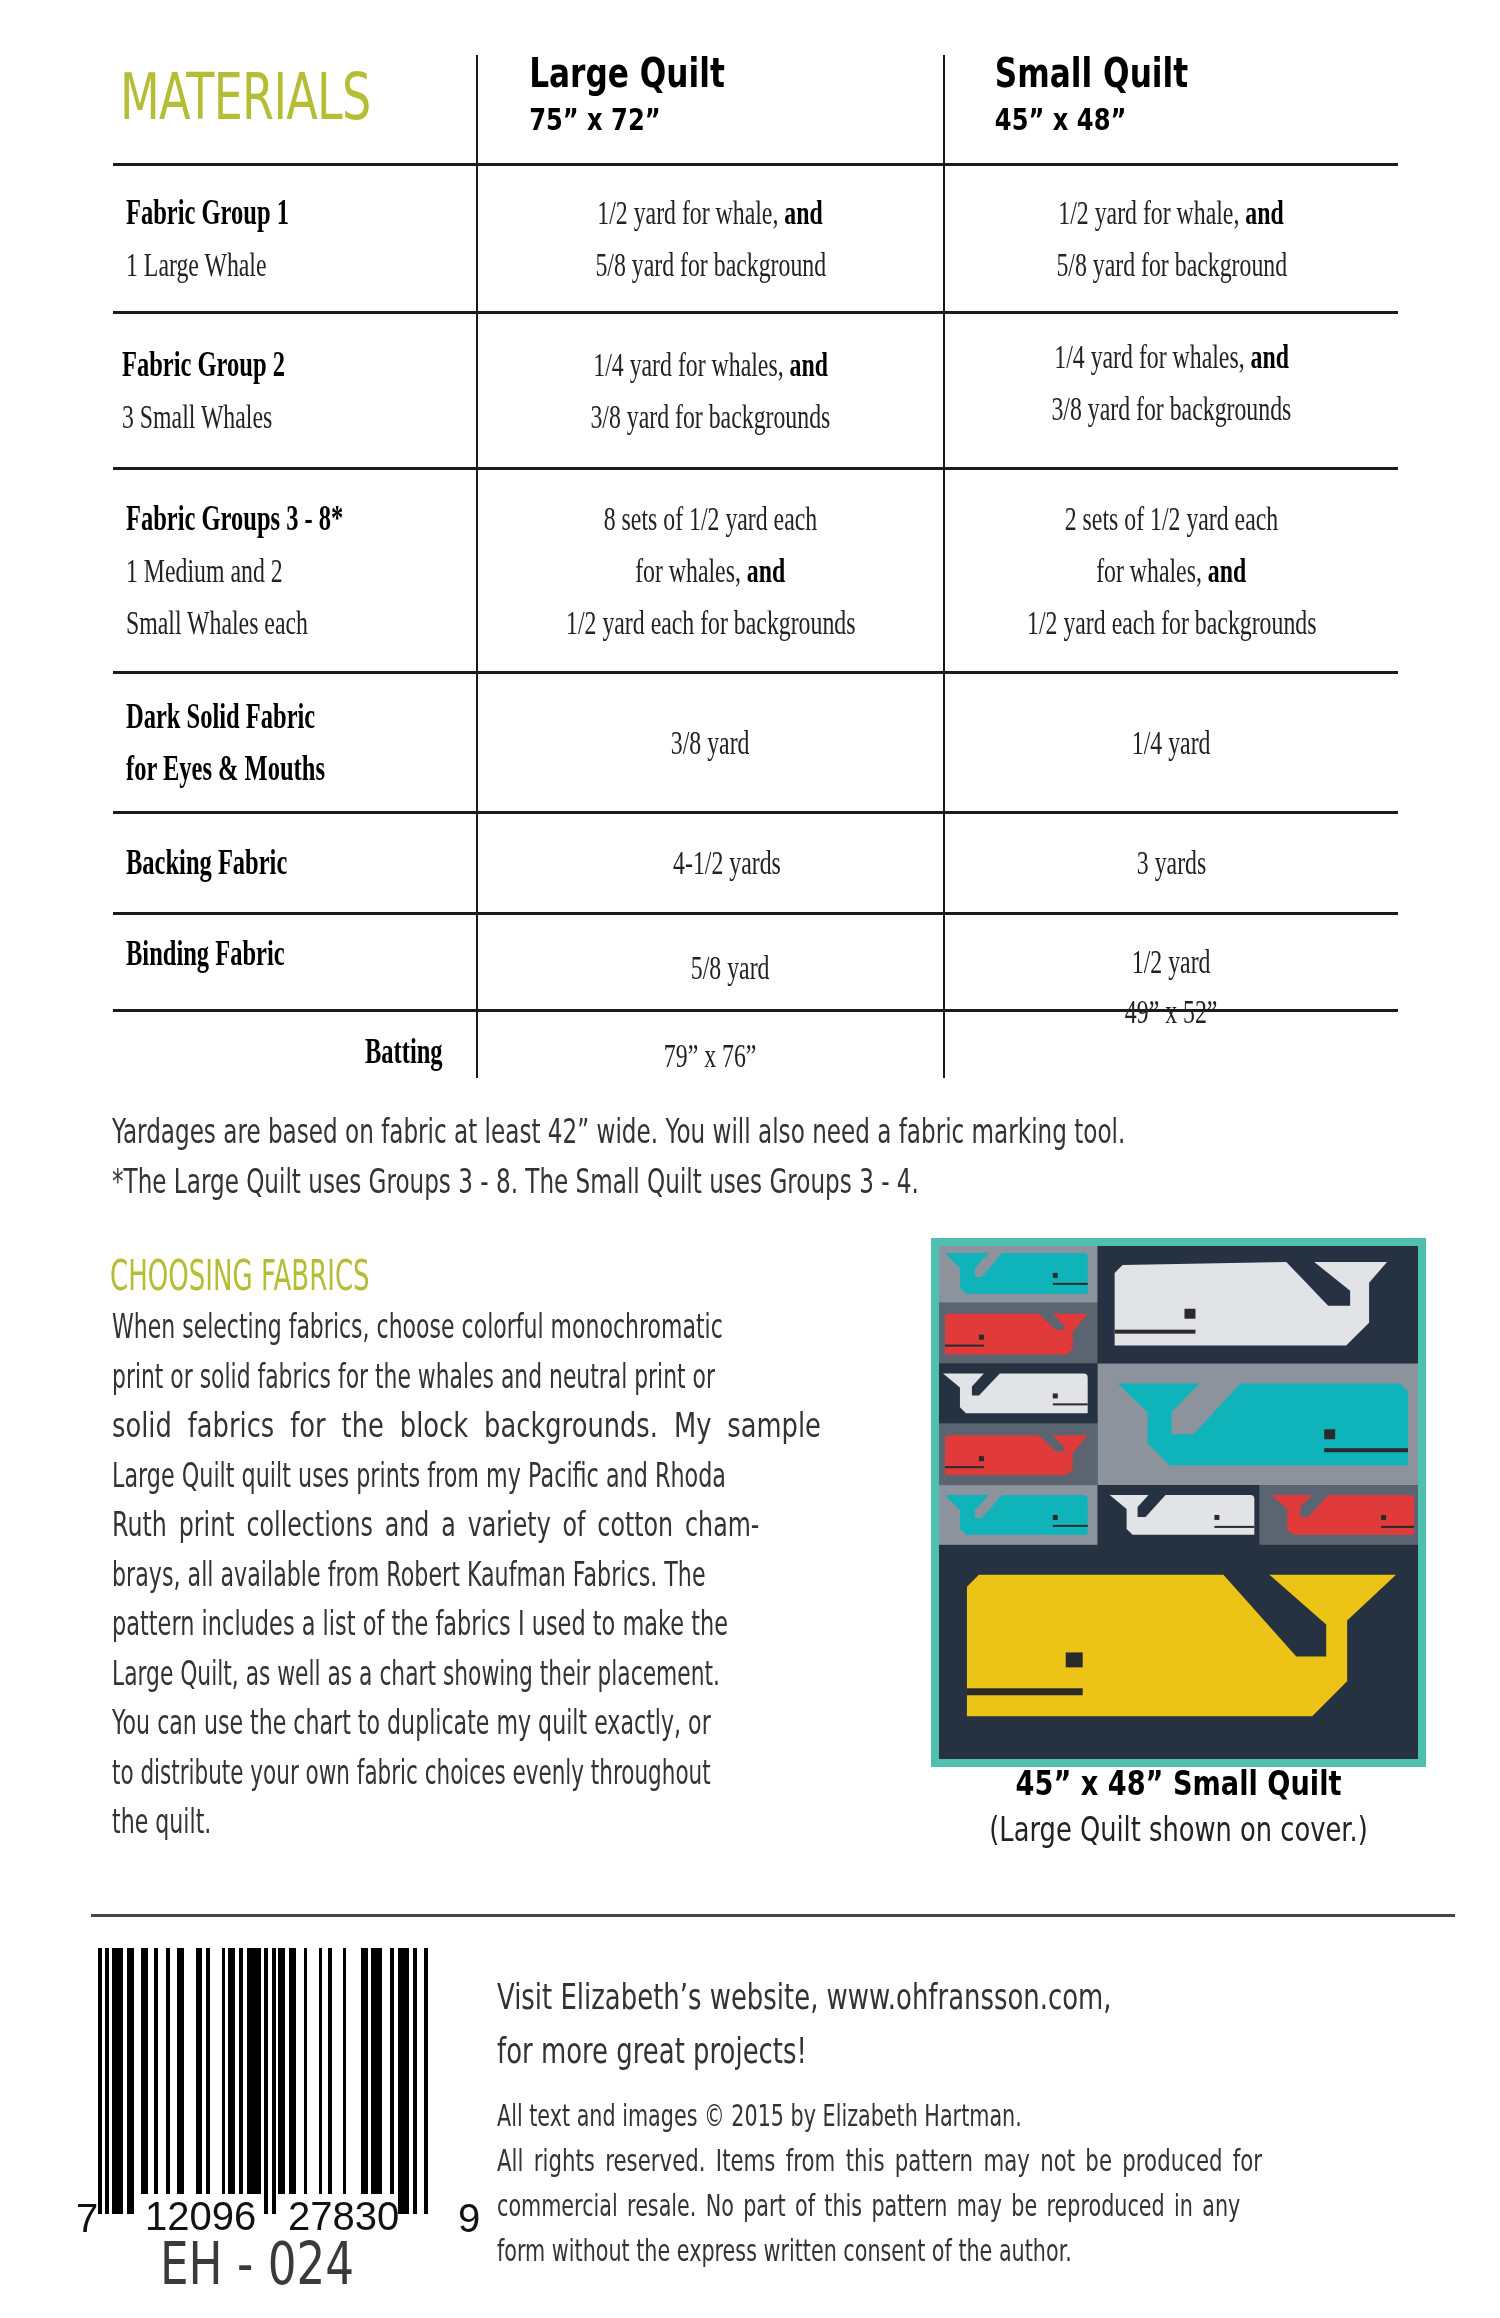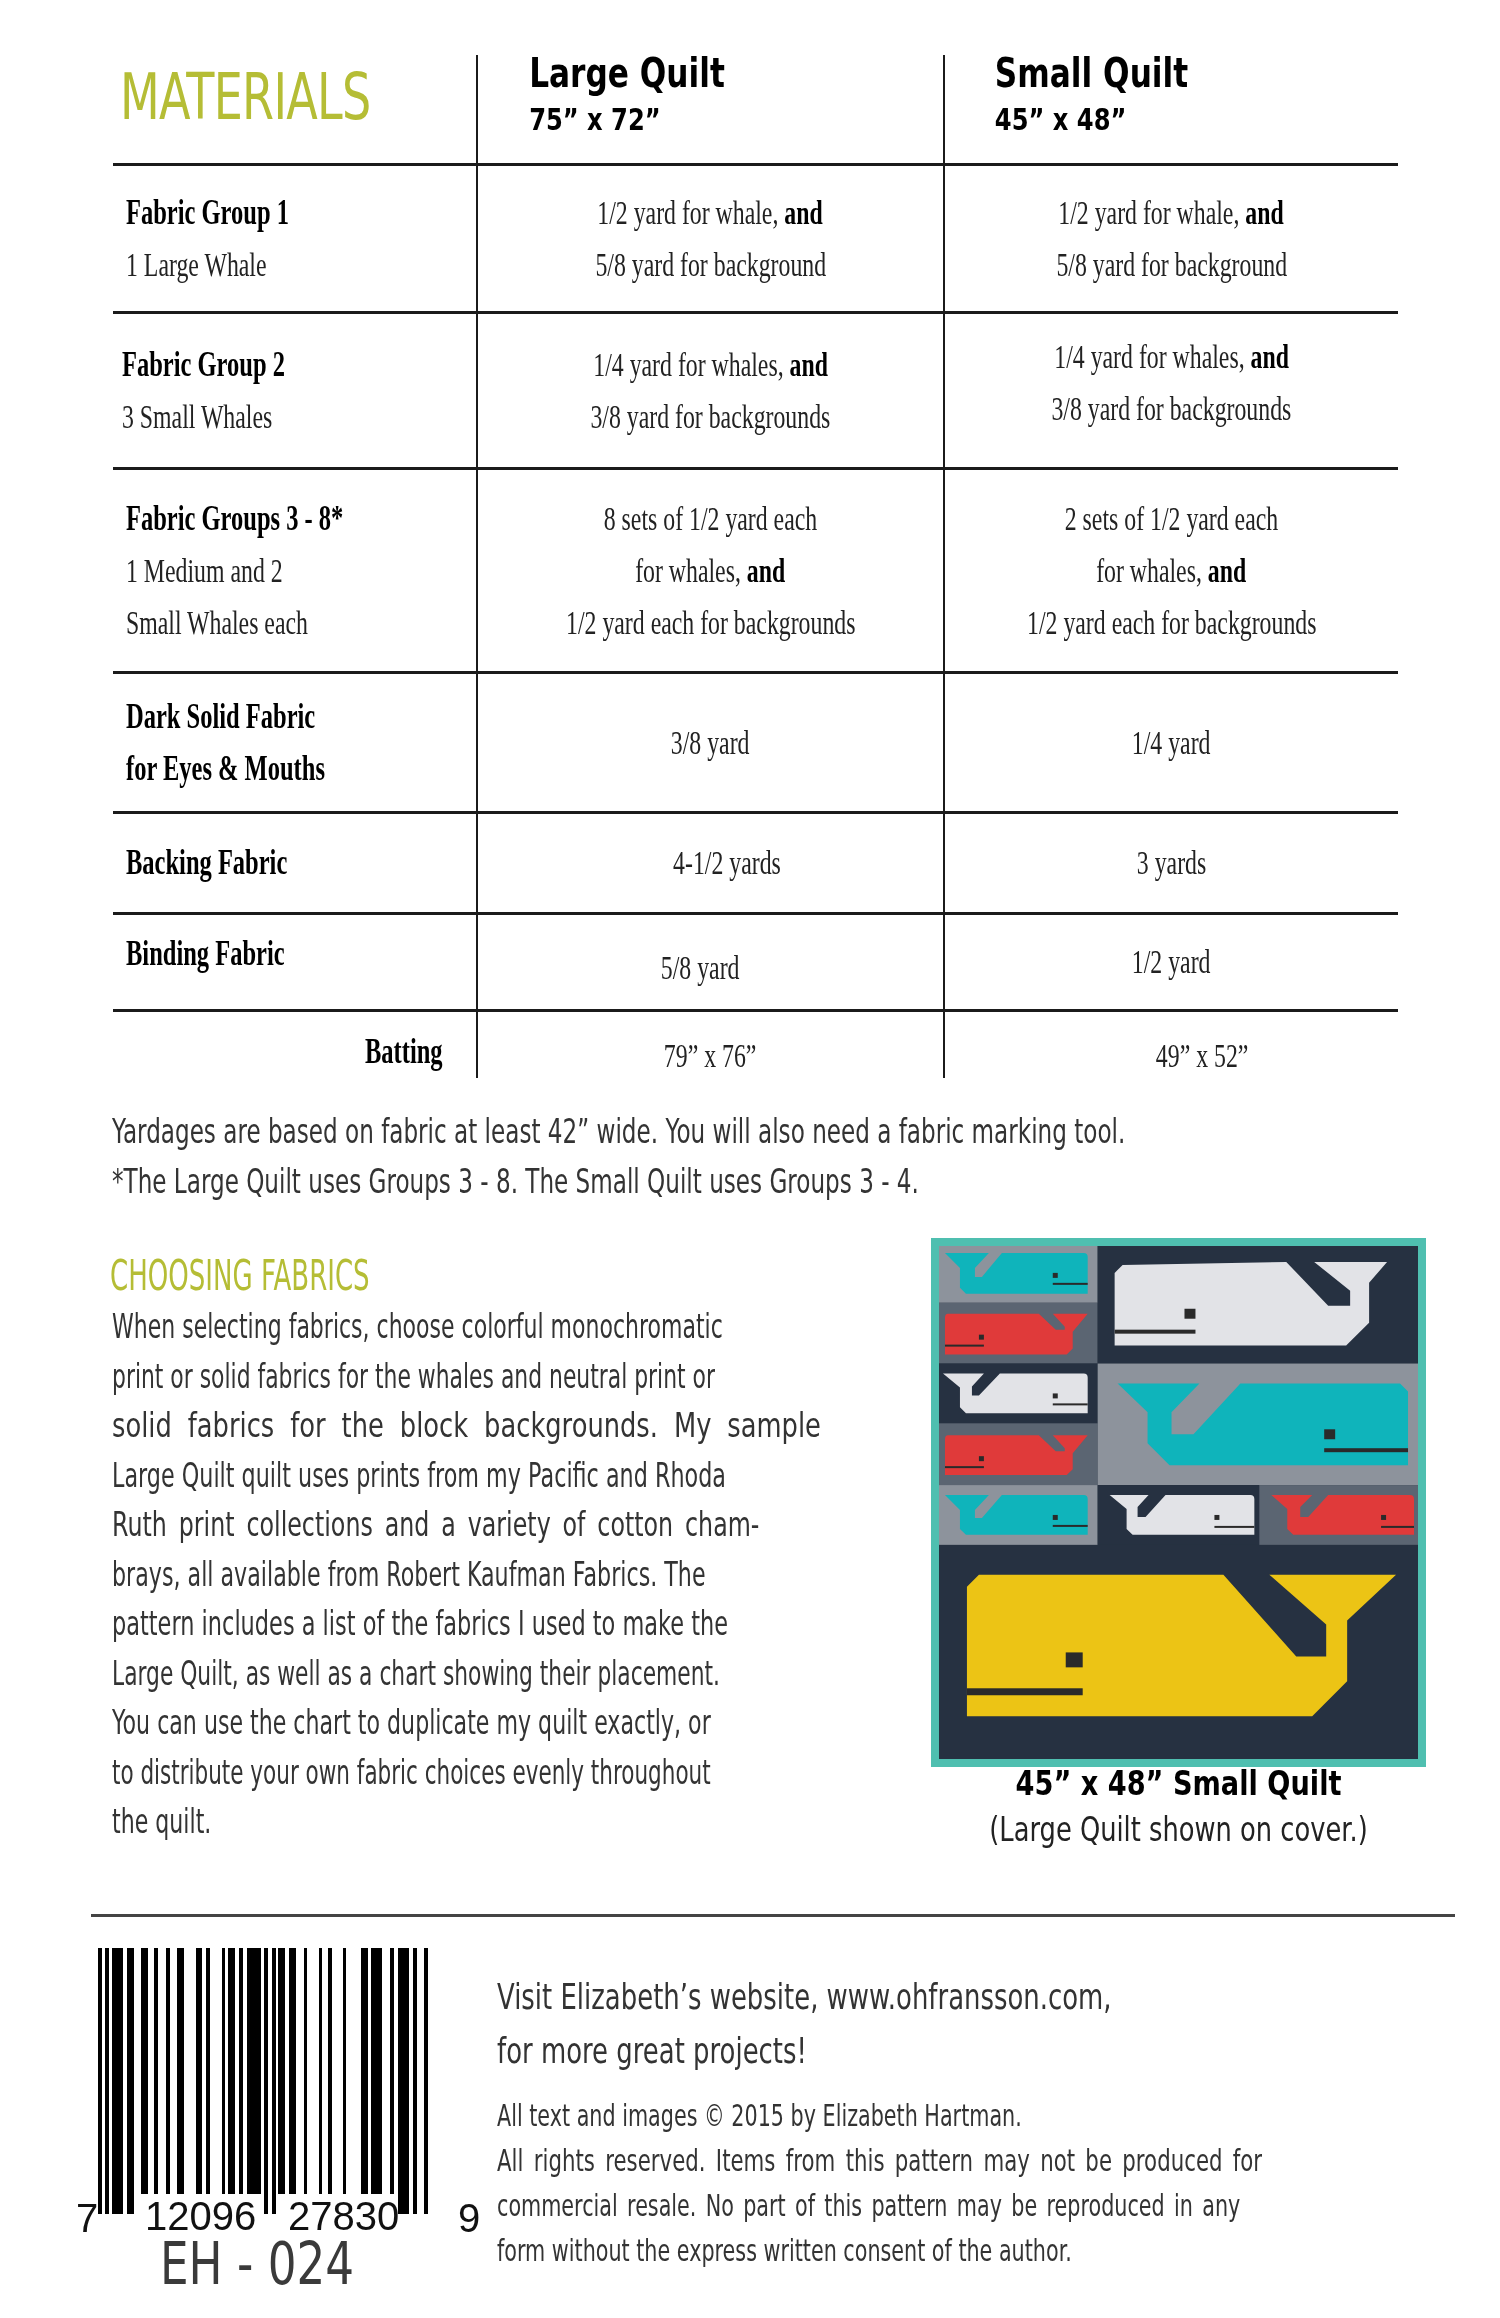--- a/index.html
+++ b/index.html
@@ -169,34 +169,34 @@
 <div class="cell c-val" style="left:478px; top:814px; width:465px; height:98px;padding-left:32px;">
   <span class="in">4-1/2 yards</span>
 </div>
 <div class="cell c-val" style="left:945px; top:814px; width:453px; height:98px;">
   <span class="in">3 yards</span>
 </div>
 
 <div class="cell c-label" style="left:126px; top:905px; width:350px; height:98px;">
   <span class="in lbl-bold">Binding Fabric</span>
 </div>
-<div class="cell c-val" style="left:468px; top:915px; width:465px; height:106px;">
+<div class="cell c-val" style="left:498px; top:915px; width:465px; height:106px;">
   <span class="in">5/8 yard</span>
 </div>
 <div class="cell c-val" style="left:945px; top:915px; width:453px; height:94px;">
   <span class="in">1/2 yard</span>
 </div>
 
 <div class="cell c-label" style="left:126px; top:1012px; width:350px; height:80px;align-items:flex-end;">
   <span class="in lbl-bold">Batting</span>
 </div>
 <div class="cell c-val" style="left:478px; top:1012px; width:465px; height:88px;">
   <span class="in">79” x 76”</span>
 </div>
-<div class="cell c-val" style="left:945px; top:1012px; width:453px; height:88px;margin-left:31px;">
+<div class="cell c-val" style="left:945px; top:968px; width:453px; height:88px;">
   <span class="in">49” x 52”</span>
 </div>
 
 <div class="abs note" style="top:1108px;">Yardages are based on fabric at least 42” wide. You will also need a fabric marking tool.</div>
 <div class="abs note" style="top:1158px;">*The Large Quilt uses Groups 3 - 8. The Small Quilt uses Groups 3 - 4.</div>
 
 <div class="abs" id="choosing-title">CHOOSING FABRICS</div>
 <div class="abs" id="choosing-body">
   <span class="body-line" style="transform:scaleX(0.667);">When selecting fabrics, choose colorful monochromatic</span>
   <span class="body-line" style="transform:scaleX(0.663);">print or solid fabrics for the whales and neutral print or</span>

